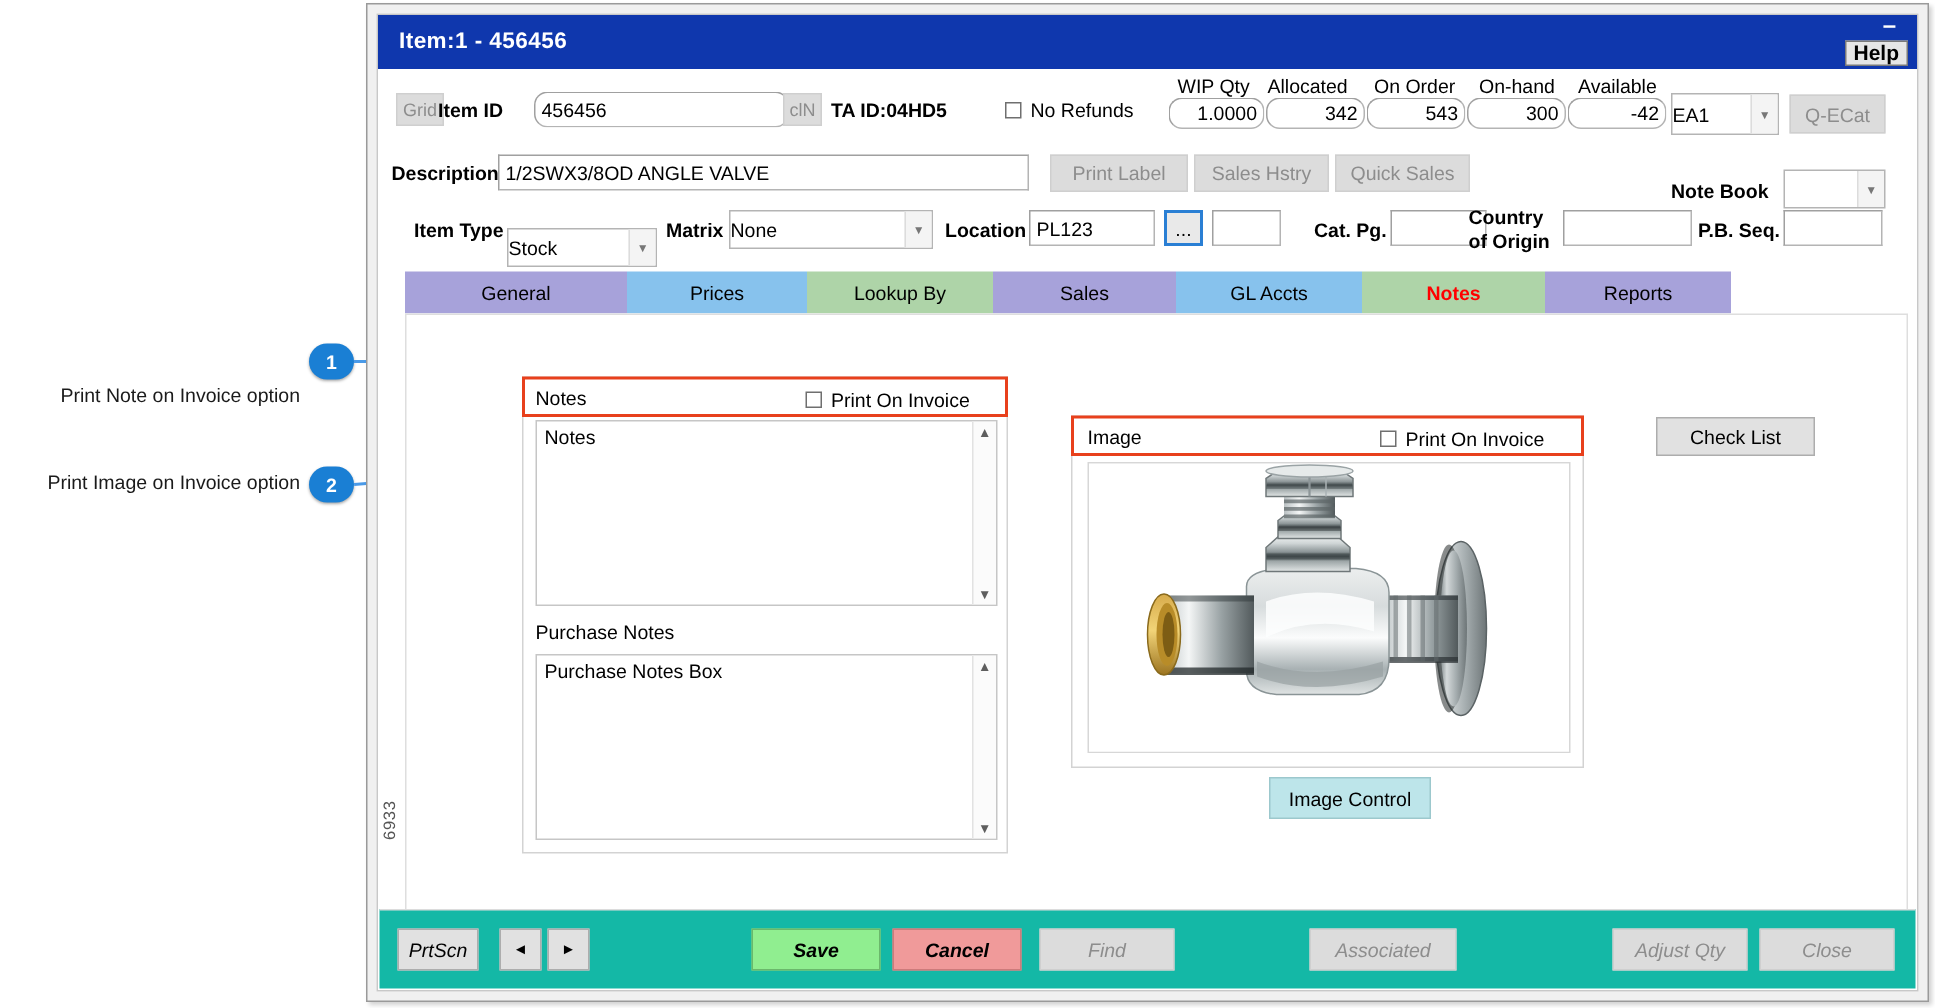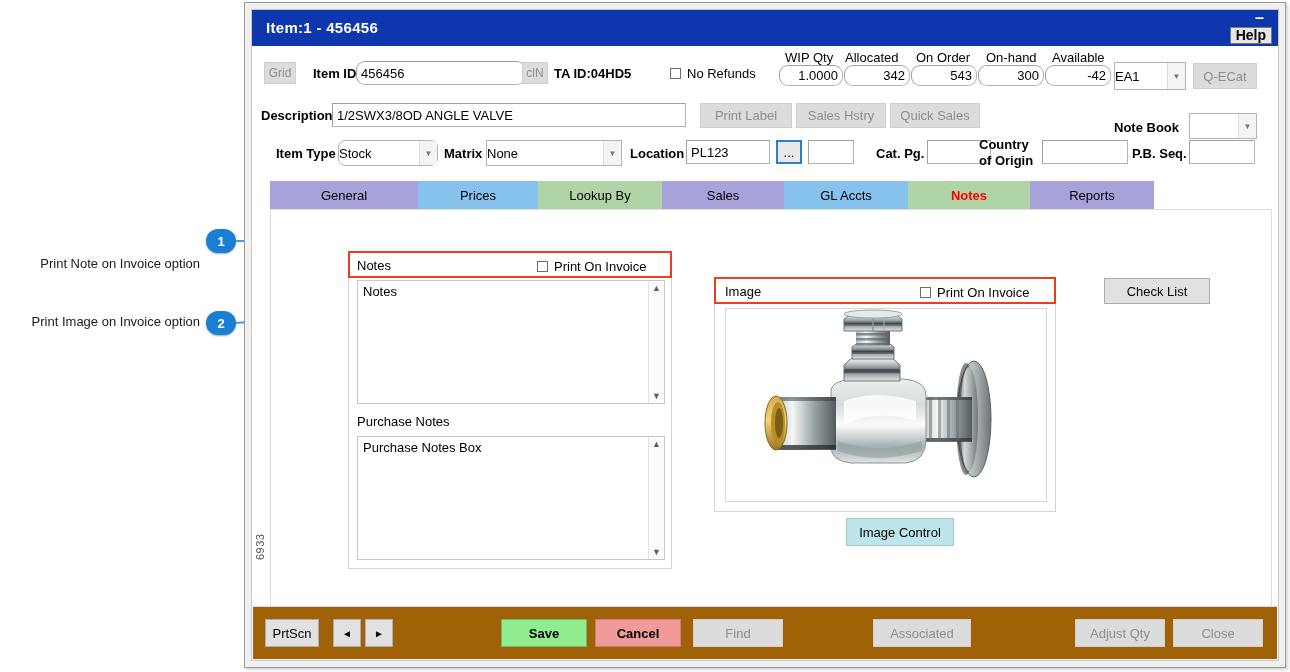--- a/index.html
+++ b/index.html
@@ -234,22 +234,23 @@
     background: #fff;
     border: 1px solid #d7d7d7;
     box-sizing: border-box;
     overflow: hidden;
   }
 
   
   #bottombar {
     position: absolute;
     left: 1px; right: 1px; bottom: 1px; height: 52px;
-    background: #a16207;
+    background: #14b8a6;
     border-top: 1px solid #dcdcdc;
+    font-style: italic;
   }
 </style>
 </head>
 <body>
 
 <div id="root">
 
   <div class="anno-label" style="left:20px; top:256px; width:180px;">Print Note on Invoice option</div>
   <div class="anno-badge" style="left:206px; top:229px;">1</div>
   <div class="anno-line" style="left:236px; top:240px; width:104px;"></div>
@@ -261,21 +262,21 @@
   <div id="win">
     <div id="win-inner">
 
       <div id="titlebar">
         <div id="title-text">Item:1 - 456456</div>
         <div id="min-btn">–</div>
         <div id="help-btn">Help</div>
       </div>
 
       <div class="btn flat" style="left:12px; top:52px; width:32px; height:22px; font-size:12px;">Grid</div>
-      <div class="lbl b" style="left:49px; top:56px;padding-left:12px;">Item ID</div>
+      <div class="lbl b" style="left:40px; top:56px;">Item ID</div>
       <div class="fld" style="left:104px; top:51px; width:170px; height:24px;border-radius:9px;">456456</div>
       <div class="btn flat" style="left:270px; top:52px; width:26px; height:22px; font-size:12px;">clN</div>
       <div class="lbl b" style="left:302px; top:56px;">TA ID:04HD5</div>
       <div class="chk" style="left:418px; top:56px;">
         <span class="box"></span>
         <span>No Refunds</span>
       </div>
 
       <div>
         <div class="lbl" style="left:533px; top:40px;">WIP Qty</div>
@@ -306,21 +307,21 @@
       <div class="btn flat" style="left:544px; top:93px; width:90px; height:25px;">Sales Hstry</div>
       <div class="btn flat" style="left:638px; top:93px; width:90px; height:25px;">Quick Sales</div>
 
       <div class="lbl b" style="left:862px; top:110px;">Note Book</div>
       <div class="combo" style="left:937px; top:103px; width:68px; height:26px;">
         <span></span>
         <span class="arrow">▼</span>
       </div>
 
       <div class="lbl b" style="left:24px; top:136px;">Item Type</div>
-      <div class="combo" style="left:86px; top:130px; width:100px; height:26px;border-radius:7px;">
+      <div class="combo" style="left:86px; top:142px; width:100px; height:26px;">
         <span>Stock</span>
         <span class="arrow">▼</span>
       </div>
       <div class="lbl b" style="left:192px; top:136px;">Matrix</div>
       <div class="combo" style="left:234px; top:130px; width:136px; height:26px;">
         <span>None</span>
         <span class="arrow">▼</span>
       </div>
       <div class="lbl b" style="left:378px; top:136px;">Location</div>
       <div class="fld" style="left:434px; top:130px; width:84px; height:24px;">PL123</div>

